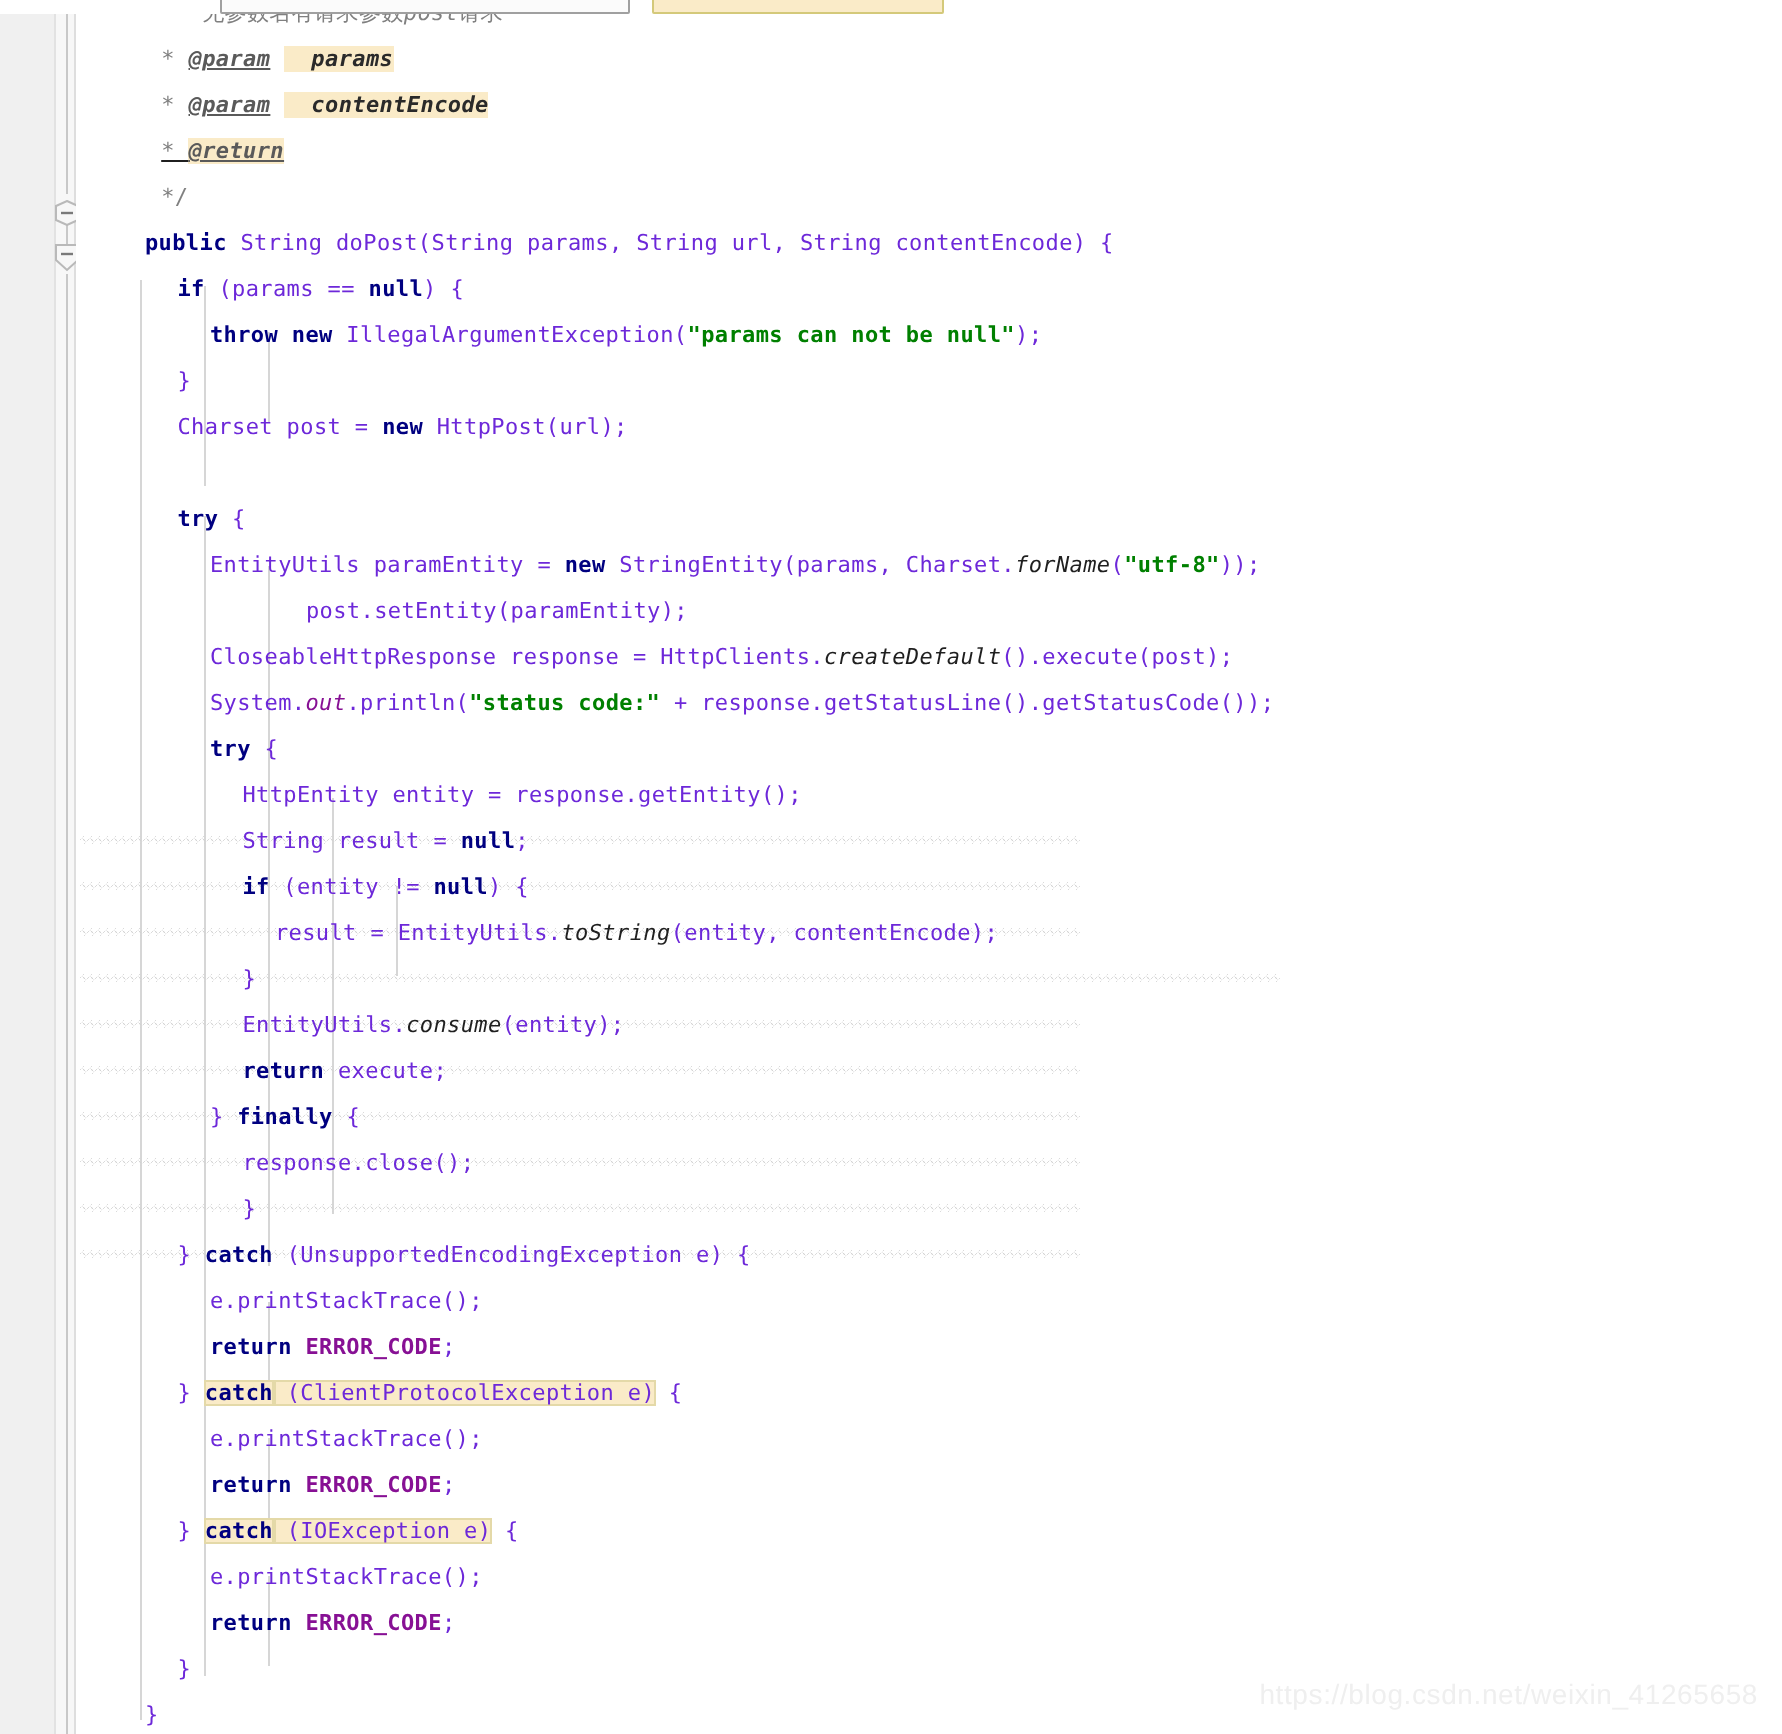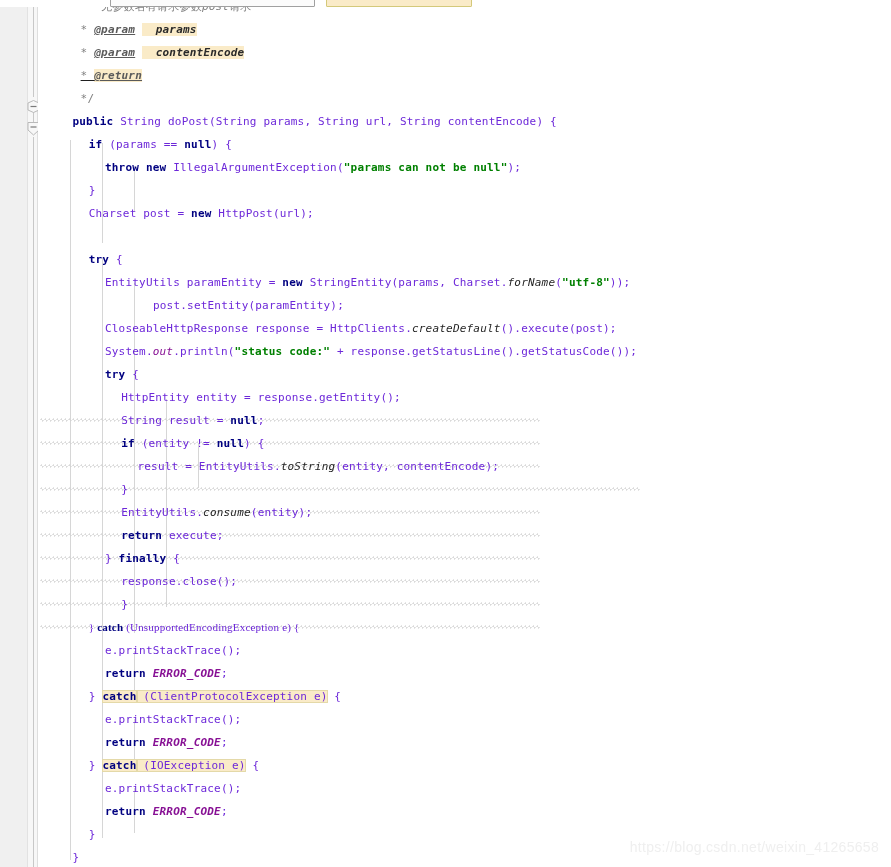--- a/index.html
+++ b/index.html
@@ -81,21 +81,21 @@
   }
 
   
   .kw      { color: #000080; font-weight: bold; }
   .str     { color: #008000; font-weight: bold; }
   .cmt     { color: #808080; }
   .cmt-i   { color: #808080; font-style: italic; }
   .tag     { color: #5a5a5a; font-weight: bold; font-style: italic; text-decoration: underline; }
   .tagval  { color: #2a2a2a; font-weight: bold; font-style: italic; }
   .stat    { color: #871094; font-style: italic; }
-  .statb   { color: #871094; font-weight: bold; font-style: italic; }
+  .statb   { color: #871094; font-weight: bold; }
   .mthd    { color: #1f1f1f; font-style: italic; }
   .plain   { color: #6d28d9; }
 
   
   .hl { background: #faebc8; }
   .hl-box { background: #faebc8; box-shadow: 0 0 0 1px #e4d9a8 inset; }
 
   
   .watermark {
     position: absolute;
@@ -177,21 +177,21 @@
         <div class="line" style="top: 386px; left: 83.2px;"><span class="plain">HttpEntity entity = response.getEntity();</span></div>
         <div class="line" style="top: 409px; left: 83.2px;"><span class="plain">String result = </span><span class="kw">null</span><span class="plain">;</span></div>
         <div class="line" style="top: 432px; left: 83.2px;"><span class="kw">if</span><span class="plain"> (entity != </span><span class="kw">null</span><span class="plain">) {</span></div>
         <div class="line" style="top: 455px; left: 99.44px;"><span class="plain">result = EntityUtils.</span><span class="mthd">toString</span><span class="plain">(entity, contentEncode);</span></div>
         <div class="line" style="top: 478px; left: 83.2px;"><span class="plain">}</span></div>
         <div class="line" style="top: 501px; left: 83.2px;"><span class="plain">EntityUtils.</span><span class="mthd">consume</span><span class="plain">(entity);</span></div>
         <div class="line" style="top: 524px; left: 83.2px;"><span class="kw">return</span><span class="plain"> execute;</span></div>
         <div class="line" style="top: 547px; left: 66.96px;"><span class="plain">} </span><span class="kw">finally</span><span class="plain"> {</span></div>
         <div class="line" style="top: 570px; left: 83.2px;"><span class="plain">response.close();</span></div>
         <div class="line" style="top: 593px; left: 83.2px;"><span class="plain">}</span></div>
-        <div class="line" style="top: 616px; left: 50.72px; font-family: Liberation Serif, serif;"><span class="plain">} </span><span class="kw">catch</span><span class="plain"> (UnsupportedEncodingException e) {</span></div>
+        <div class="line" style="top: 616px; left: 50.72px;"><span class="plain">} </span><span class="kw">catch</span><span class="plain"> (UnsupportedEncodingException e) {</span></div>
         <div class="line" style="top: 639px; left: 66.96px;"><span class="plain">e.printStackTrace();</span></div>
         <div class="line" style="top: 662px; left: 66.96px;"><span class="kw">return</span><span class="plain"> </span><span class="statb">ERROR_CODE</span><span class="plain">;</span></div>
         <div class="line" style="top: 685px; left: 50.72px;"><span class="plain">} </span><span class="kw hl-box">catch</span><span class="plain hl-box"> (ClientProtocolException e)</span><span class="plain"> {</span></div>
         <div class="line" style="top: 708px; left: 66.96px;"><span class="plain">e.printStackTrace();</span></div>
         <div class="line" style="top: 731px; left: 66.96px;"><span class="kw">return</span><span class="plain"> </span><span class="statb">ERROR_CODE</span><span class="plain">;</span></div>
         <div class="line" style="top: 754px; left: 50.72px;"><span class="plain">} </span><span class="kw hl-box">catch</span><span class="plain hl-box"> (IOException e)</span><span class="plain"> {</span></div>
         <div class="line" style="top: 777px; left: 66.96px;"><span class="plain">e.printStackTrace();</span></div>
         <div class="line" style="top: 800px; left: 66.96px;"><span class="kw">return</span><span class="plain"> </span><span class="statb">ERROR_CODE</span><span class="plain">;</span></div>
         <div class="line" style="top: 823px; left: 50.72px;"><span class="plain">}</span></div>
         <div class="line" style="top: 846px; left: 34.48px;"><span class="plain">}</span></div>

